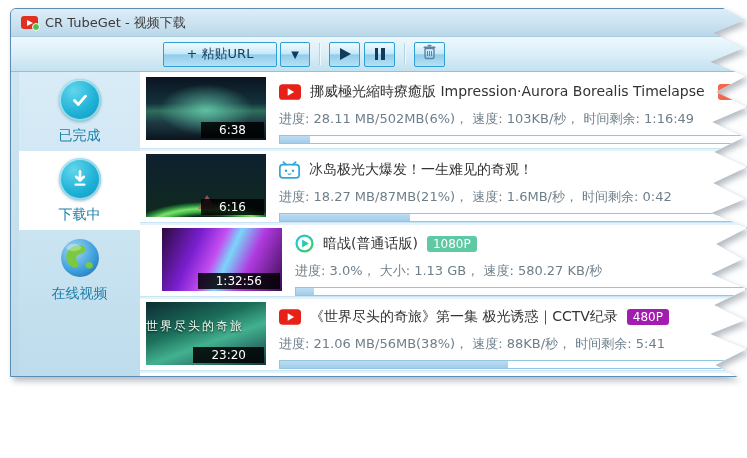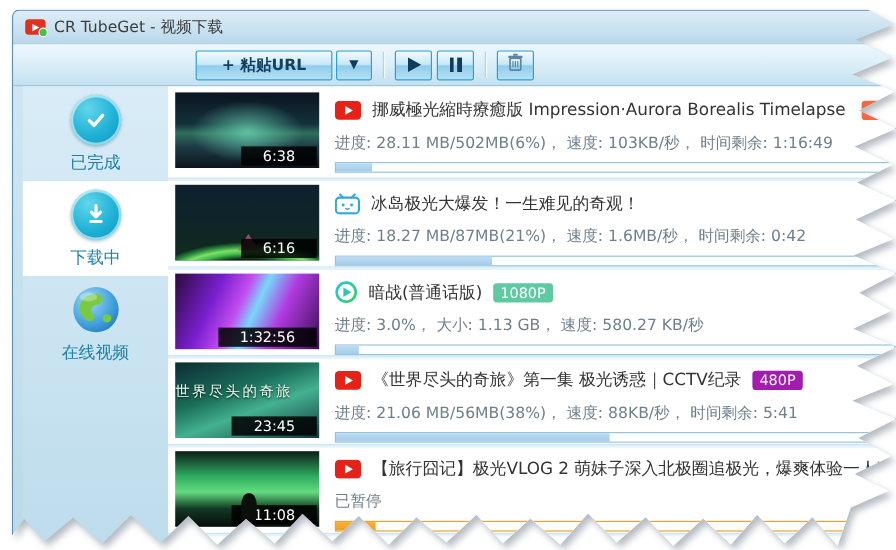--- a/index.html
+++ b/index.html
@@ -1,17 +1,17 @@
 <!DOCTYPE html>
 <html><head>
 <meta charset="utf-8">
 <style>
   html,body{margin:0;padding:0;background:#fff;width:747px;height:458px;overflow:hidden;
     font-family:"DejaVu Sans","Liberation Sans",sans-serif;}
-  .torn-shadow{position:absolute;left:10px;top:8px;width:737px;height:450px;
+  .torn-shadow{position:absolute;left:10px;top:8px;width:737px;height:369px;
     filter:drop-shadow(3px 4px 3px rgba(90,105,120,.45));}
   .torn{width:100%;height:100%;
     clip-path:polygon(0px 0px,713px 0px,735px 12px,703px 25px,734px 40px,700px 54px,736px 68px,
       706px 84px,737px 99px,702px 114px,734px 129px,704px 144px,737px 159px,703px 175px,
       735px 191px,701px 205px,737px 220px,706px 236px,733px 251px,701px 266px,737px 281px,
       704px 297px,735px 312px,700px 326px,737px 341px,705px 357px,733px 372px,702px 387px,
       731px 401px,699px 415px,688px 447px,667px 423px,644px 445px,621px 421px,599px 446px,
       576px 424px,551px 447px,528px 423px,504px 444px,480px 420px,457px 446px,432px 424px,
       409px 445px,387px 421px,362px 444px,337px 423px,314px 446px,289px 422px,267px 443px,
       242px 420px,219px 445px,195px 424px,171px 446px,147px 422px,124px 444px,99px 421px,
@@ -28,21 +28,21 @@
   .app-icon::after{content:"";position:absolute;right:-2px;bottom:-2px;width:6px;height:6px;
     border-radius:50%;background:#47c04c;border:1px solid #fff;}
   .titlebar .t-text{font-size:13px;color:#3c3c3c;}
   
   .toolbar{height:34px;flex:0 0 34px;display:flex;align-items:center;padding-left:152px;
     background:linear-gradient(180deg,#eef8fd 0%,#d9edf7 55%,#c3e1f0 100%);
     border-bottom:1px solid #96c0d6;}
   .tb-btn{box-sizing:border-box;height:25px;border:1px solid #2aa0d4;border-radius:2px;
     background:linear-gradient(180deg,#f4fbff 0%,#c6e8f7 46%,#90cdec 52%,#b7e0f3 100%);
     display:flex;align-items:center;justify-content:center;cursor:pointer;color:#16405e;}
-  .paste{width:114px;font-size:13px;font-weight:bold;}
+  .paste{width:114px;font-size:13px;}
   .drop{width:30px;margin-left:3px;font-size:10px;color:#123a5c;}
   .sep{width:1px;height:22px;background:#b4d4e4;margin:0 9px;box-shadow:1px 0 0 #f0f9fd;}
   .small{width:31px;}
   .play-glyph{width:0;height:0;border-left:11px solid #123a5c;border-top:6.5px solid transparent;
     border-bottom:6.5px solid transparent;margin-left:2px;}
   .pause-glyph{display:flex;gap:3px;}
   .pause-glyph i{width:3.5px;height:12px;background:#123a5c;}
   
   .bodyarea{flex:1;display:flex;min-height:0;padding-left:8px;
     background:linear-gradient(180deg,#cfe6f2 0%,#bcd9e9 100%);}
@@ -66,21 +66,21 @@
   .dur{position:absolute;right:2px;bottom:2px;background:rgba(0,0,0,.85);color:#fff;
     font-size:12px;padding:0 18px;line-height:16px;}
   .thumb-text{position:absolute;left:0;right:0;top:16px;color:#ecfff2;
     font-size:12px;letter-spacing:2px;text-shadow:0 1px 2px rgba(0,0,0,.8);}
   .t1{background:linear-gradient(180deg,#0a1420 0%,#14323c 42%,#2f6e5c 54%,#1d3b46 72%,#0c141c 100%);}
   .t1::before{content:"";position:absolute;inset:0;
     background:radial-gradient(ellipse at 50% 52%,rgba(110,220,185,.75) 0%,rgba(110,220,185,0) 55%);}
   .t2{background:radial-gradient(ellipse 95% 70% at 50% 125%,#0c2418 38%,#3fbb47 48%,#7fe06a 55%,#2a8f3c 62%,rgba(10,25,18,0) 70%),linear-gradient(180deg,#0e2030 0%,#102a1e 100%);text-decoration:underline;}
   .t2::before{content:"";position:absolute;left:52px;bottom:8px;width:18px;height:14px;
     background:#b05a6e;clip-path:polygon(50% 0,100% 100%,0 100%);opacity:.8;}
-  .t3{background:linear-gradient(115deg,#2b0a3d 0%,#7a1fd0 28%,#c44df0 44%,#79d6f8 54%,#b13ae0 70%,#3a0d52 100%);}
+  .t3{background:linear-gradient(115deg,#2b0a3d 0%,#7a1fd0 28%,#c44df0 44%,#79d6f8 54%,#b13ae0 70%,#3a0d52 100%);margin-left:16px;}
   .t4{background:linear-gradient(160deg,#0d2b33 0%,#1b6e5a 38%,#43b18f 60%,#123842 100%);}
   .t5{background:linear-gradient(180deg,#0b1f16 0%,#2fae62 34%,#63dc7e 54%,#123823 76%,#060d0a 100%);}
   .t5::after{content:"";position:absolute;left:55px;bottom:5px;width:13px;height:23px;
     background:#0a0f0c;border-radius:45% 45% 18% 18%;}
   .rcontent{flex:1;min-width:0;padding:6px 0 0 13px;display:flex;flex-direction:column;}
   .title-line{display:flex;align-items:center;gap:9px;white-space:nowrap;}
   .src-icon{flex:0 0 auto;display:flex;align-items:center;}
   .v-title{font-size:14px;color:#333;overflow:hidden;}
   .badge{flex:0 0 auto;color:#fff;font-size:12px;padding:1px 6px;border-radius:3px;text-align:right;}
   .info{margin-top:9px;font-size:13px;color:#6e7f8a;white-space:nowrap;}
@@ -246,21 +246,21 @@
       <div class="info">进度: 3.0%， 大小: 1.13 GB， 速度: 580.27 KB/秒</div>
       <div class="bar">
                   <div class="fill" style="width: 4%;"></div>
                 </div>
     </div>
   </div>
 
   <div class="row">
     <div class="thumb t4">
       <span class="thumb-text">世界尽头的奇旅</span>
-      <span class="dur">23:45</span>
+      <span class="dur">23:20</span>
     </div>
     <div class="rcontent">
       <div class="title-line">
         <span class="src-icon">
                     <svg width="22" height="16" viewBox="0 0 24 17">
                       <rect width="24" height="17" rx="4" fill="#e62117"></rect>
                       <path d="M9.5 4.5v8l7-4z" fill="#fff"></path>
                     </svg>
                   </span>
         <span class="v-title">《世界尽头的奇旅》第一集 极光诱惑｜CCTV纪录</span>

